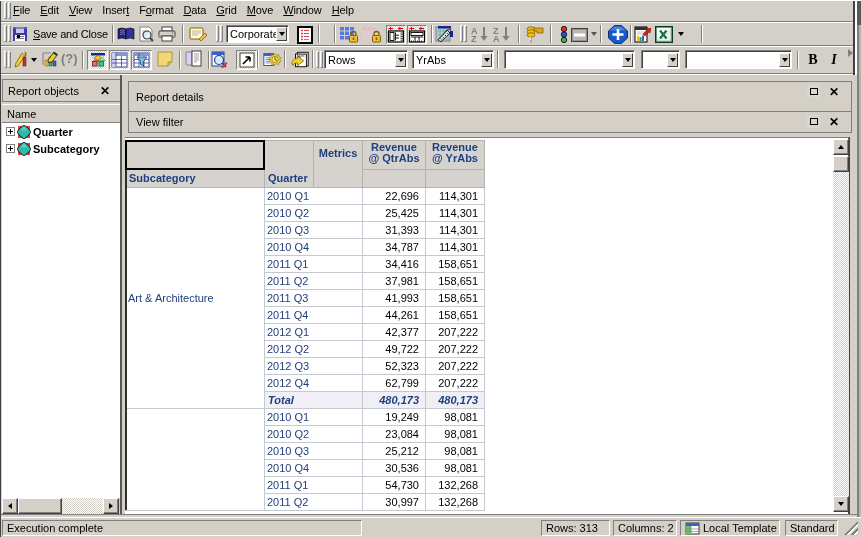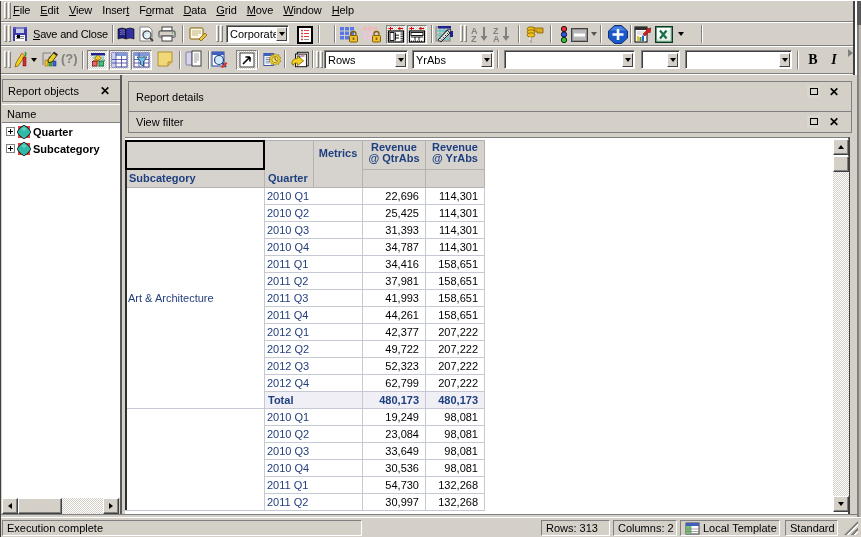--- a/index.html
+++ b/index.html
@@ -552,39 +552,39 @@
 <tr style="height:17px;">
         <td class="q" colspan="2">2012 Q3</td>
         <td class="v">52,323</td>
         <td class="v">207,222</td>
       </tr>
 <tr style="height:17px;">
         <td class="q" colspan="2">2012 Q4</td>
         <td class="v">62,799</td>
         <td class="v">207,222</td>
       </tr>
-<tr style="height:17px;">
+<tr style="height:17px;font-style:italic;">
         <td class="tot" colspan="2">Total</td>
         <td class="tot" style="text-align:right;padding-right:6px;">480,173</td>
         <td class="tot" style="text-align:right;padding-right:6px;">480,173</td>
       </tr>
 <tr style="height:17px;">
         <td class="q" rowspan="6"></td>
         <td class="q" colspan="2">2010 Q1</td>
         <td class="v">19,249</td>
         <td class="v">98,081</td>
       </tr>
 <tr style="height:17px;">
         <td class="q" colspan="2">2010 Q2</td>
         <td class="v">23,084</td>
         <td class="v">98,081</td>
       </tr>
 <tr style="height:17px;">
         <td class="q" colspan="2">2010 Q3</td>
-        <td class="v">33,649</td>
+        <td class="v">25,212</td>
         <td class="v">98,081</td>
       </tr>
 <tr style="height:17px;">
         <td class="q" colspan="2">2010 Q4</td>
         <td class="v">30,536</td>
         <td class="v">98,081</td>
       </tr>
 <tr style="height:17px;">
         <td class="q" colspan="2">2011 Q1</td>
         <td class="v">54,730</td>

